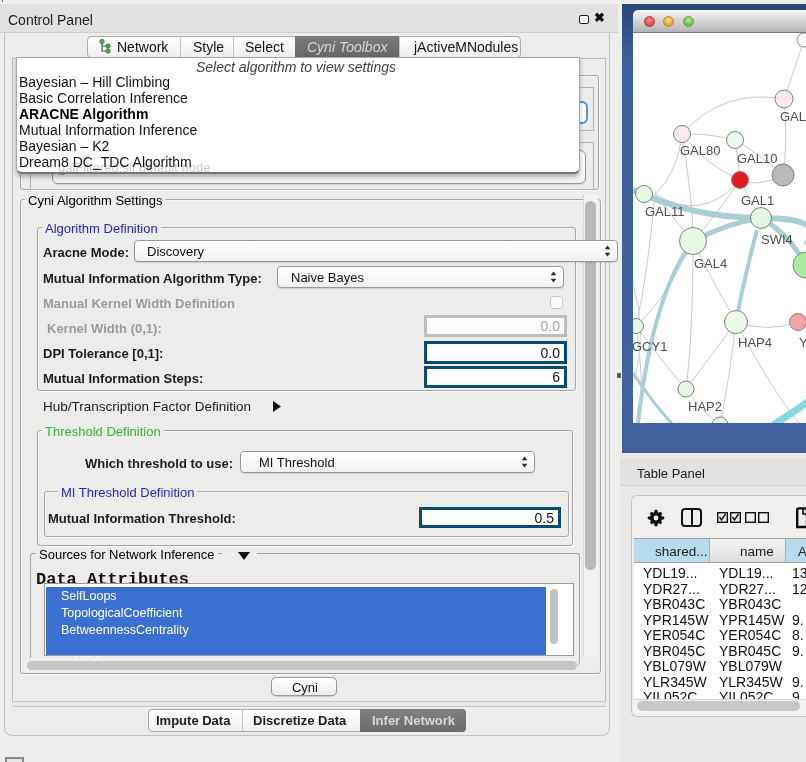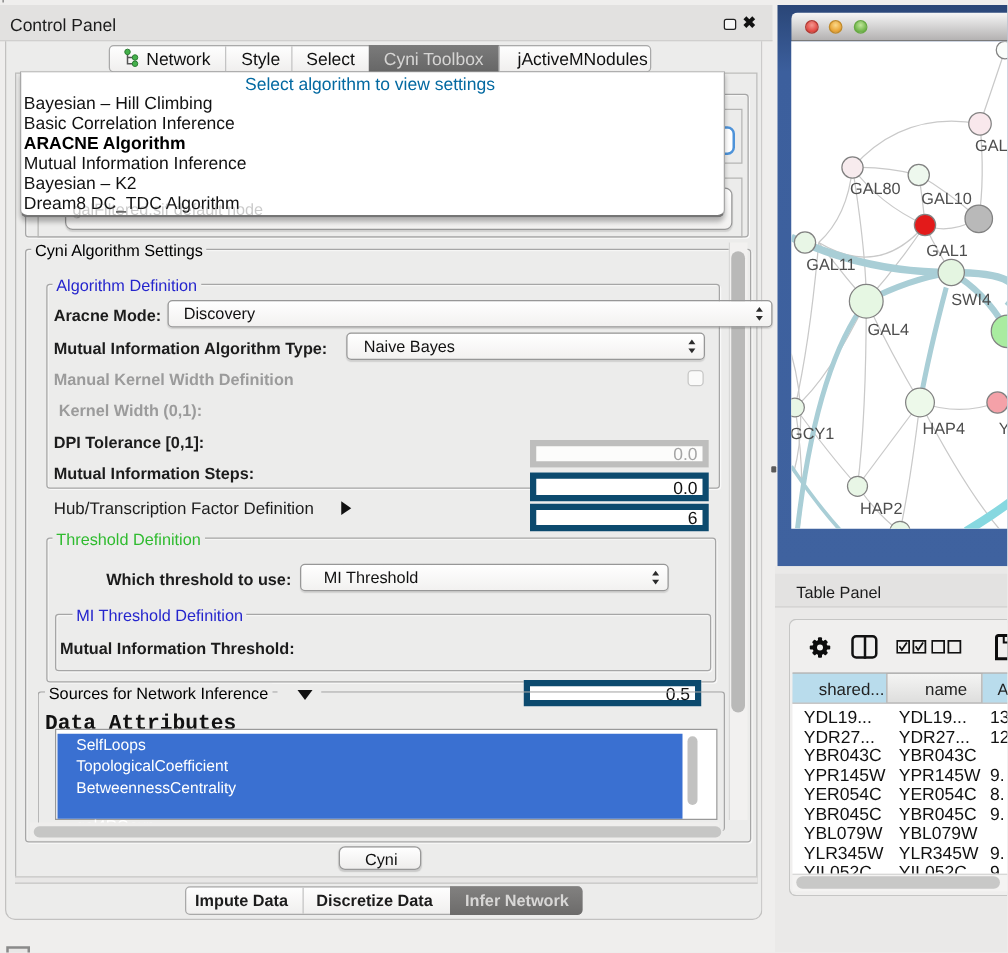--- a/index.html
+++ b/index.html
@@ -7,21 +7,21 @@
   body { position:relative; background:#efeeed; font-family:"Liberation Sans", sans-serif; }
   .abs { position:absolute; }
   .b { font-weight:bold; }
   .lbl { font-size:13px; color:#1c1c1c; white-space:nowrap; }
   .gray { color:#9b9b9b; }
   .fieldset { position:absolute; border:1px solid #a6a6a6; border-radius:3px; box-shadow:1px 1px 0 rgba(255,255,255,.7), inset 1px 1px 0 rgba(255,255,255,.5); }
   .legend { position:absolute; font-size:13px; background:#ececeb; padding:0 3px; white-space:nowrap; }
   .combo { position:absolute; border:1px solid #979797; border-radius:4px; background:linear-gradient(#ffffff,#f2f1f0); box-shadow:0 1px 1px rgba(0,0,0,.12); }
   .combo .ctext { position:absolute; left:12px; top:50%; transform:translateY(-50%); font-size:13px; color:#111; white-space:nowrap; }
   .spin { position:absolute; right:6px; top:50%; transform:translateY(-50%); width:7px; height:12px; }
-  .field { position:absolute; border:5px solid #0c4a6e; background:#fff;margin-top:37px; }
+  .field { position:absolute; border:3px solid #0c4a6e; background:#fff; }
   .field .v { position:absolute; right:4px; top:50%; transform:translateY(-50%); font-size:14px; color:#111; }
 </style>
 </head>
 <body>
 
 <div class="abs" style="left:2px;top:0;width:1px;height:2px;background:#777;"></div>
 
 <div class="abs" id="cp" style="left:4px;top:4px;width:606px;height:732px;background:#ececeb;border:1px solid #c2c1c0;border-radius:0 0 8px 8px;border-top:none;">
 </div>
 
@@ -39,37 +39,37 @@
 
 <svg class="abs" style="left:98px;top:38px;" width="15" height="17" viewBox="0 0 15 17">
   <path d="M4 4 L4 13 L9 13 M4 8 L9 8" stroke="#555" stroke-width="1.2" fill="none"></path>
   <circle cx="4" cy="3.5" r="2.2" fill="#44b14b" stroke="#2c7d33" stroke-width="0.8"></circle>
   <circle cx="10" cy="8" r="2.2" fill="#44b14b" stroke="#2c7d33" stroke-width="0.8"></circle>
   <circle cx="10" cy="13" r="2.2" fill="#44b14b" stroke="#2c7d33" stroke-width="0.8"></circle>
 </svg>
 <div class="abs" style="left:117px;top:39px;font-size:14px;color:#111;">Network</div>
 <div class="abs" style="left:193px;top:39px;font-size:14px;color:#111;">Style</div>
 <div class="abs" style="left:245px;top:39px;font-size:14px;color:#111;">Select</div>
-<div class="abs" style="left:307px;top:39px;font-size:14px;color:#d6d5d4;">Cyni Toolbox</div>
+<div class="abs" style="left:307px;top:39px;font-size:14px;color:#d6d5d4;font-style:italic;">Cyni Toolbox</div>
 <div class="abs" style="left:414px;top:39px;font-size:14px;color:#111;">jActiveMNodules</div>
 
 <div class="abs" style="left:12px;top:58px;width:594px;height:649px;border:1px solid #bdbdbc;background:#ececeb;"></div>
 
 <div class="fieldset" style="left:20px;top:75px;width:579px;height:115px;"></div>
 <div class="abs" style="left:30px;top:87px;width:564px;height:44px;border:1px solid #b5b5b4;"></div>
 <div class="abs" style="left:30px;top:142px;width:564px;height:48px;border:1px solid #b5b5b4;"></div>
 
 <div class="abs" style="left:558px;top:101px;width:30px;height:23px;border:2.5px solid #4e93d9;border-radius:6px;background:#fff;"></div>
 
 <div class="combo" style="left:52px;top:150px;width:534px;height:34px;border-radius:6px;">
   <div class="ctext" style="left:6px;font-size:13px;color:rgba(60,60,60,.45);">galFiltered.sif default node</div>
 </div>
 
 <div class="abs" style="left:16px;top:57px;width:564px;height:117px;background:#fff;border:1px solid #a8a8a8;border-bottom:2px solid #757575;border-radius:0 0 6px 6px;box-shadow:0 3px 4px rgba(0,0,0,.28);"></div>
-<div class="abs" style="left:196px;top:59px;font-size:14px;color:#0369a1;">Select algorithm to view settings</div>
+<div class="abs" style="left:196px;top:59px;font-size:14px;color:#404040;font-style:italic;">Select algorithm to view settings</div>
 <div class="abs" style="left:19px;top:74px;font-size:14px;color:#111;">Bayesian – Hill Climbing</div>
 <div class="abs" style="left:19px;top:90px;font-size:14px;color:#111;">Basic Correlation Inference</div>
 <div class="abs b" style="left:19px;top:106px;font-size:14px;color:#000;">ARACNE Algorithm</div>
 <div class="abs" style="left:19px;top:122px;font-size:14px;color:#111;">Mutual Information Inference</div>
 <div class="abs" style="left:19px;top:138px;font-size:14px;color:#111;">Bayesian – K2</div>
 <div class="abs" style="left:19px;top:154px;font-size:14px;color:#111;">Dream8 DC_TDC Algorithm</div>
 <div class="abs" style="left:58px;top:160px;font-size:13px;color:rgba(90,90,90,.32);">galFiltered.sif default node</div>
 
 <div class="fieldset" style="left:20px;top:199px;width:581px;height:475px;border-radius:3px;"></div>
 <div class="legend" style="left:25px;top:193px;">Cyni Algorithm Settings</div>

